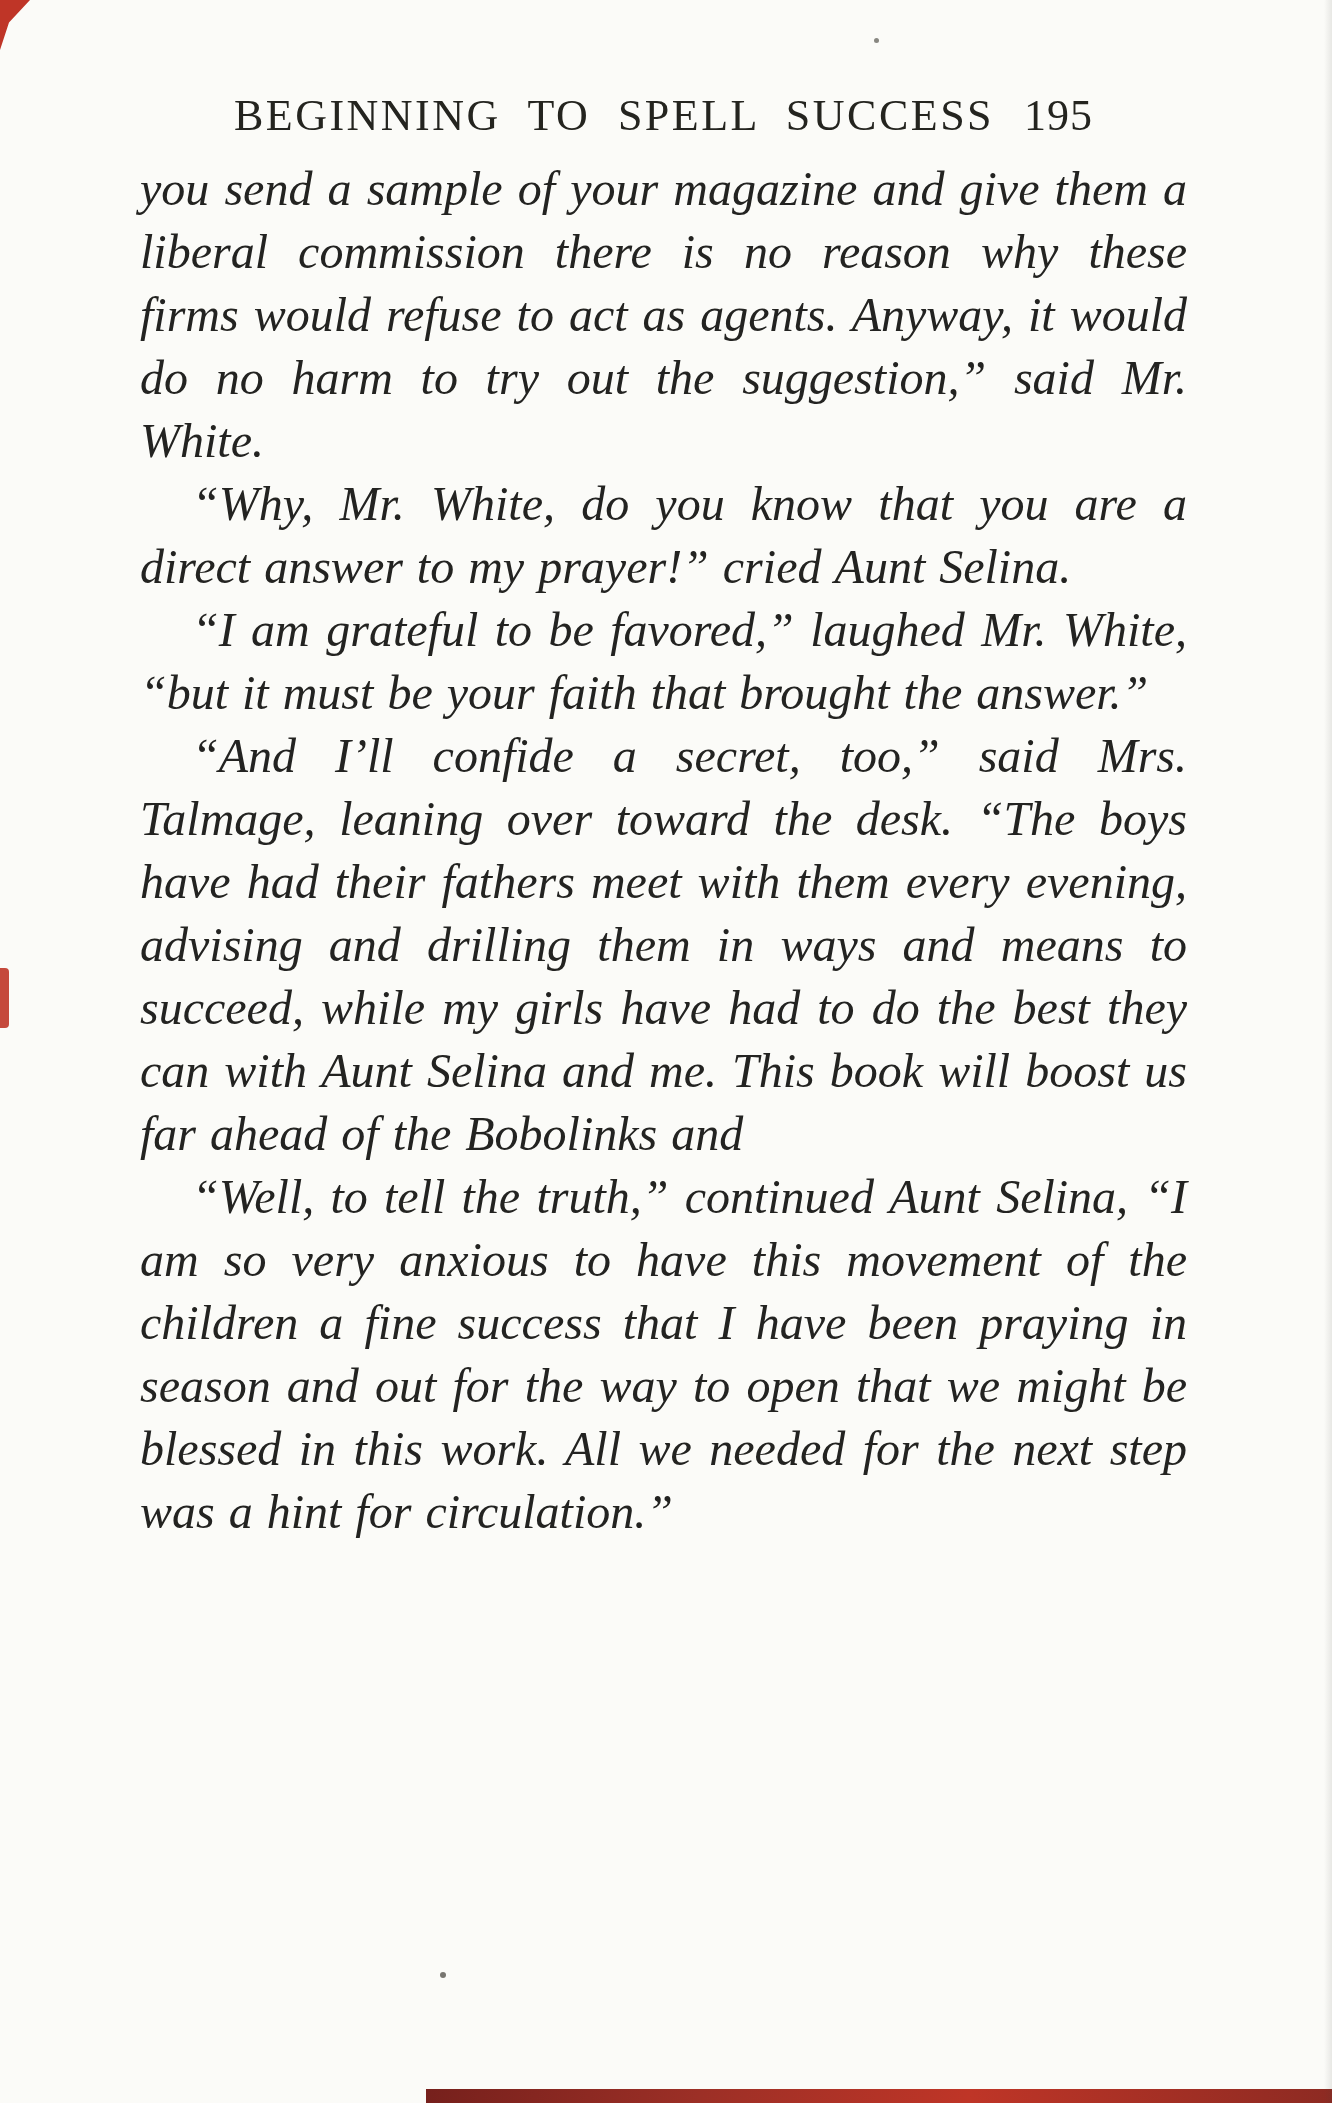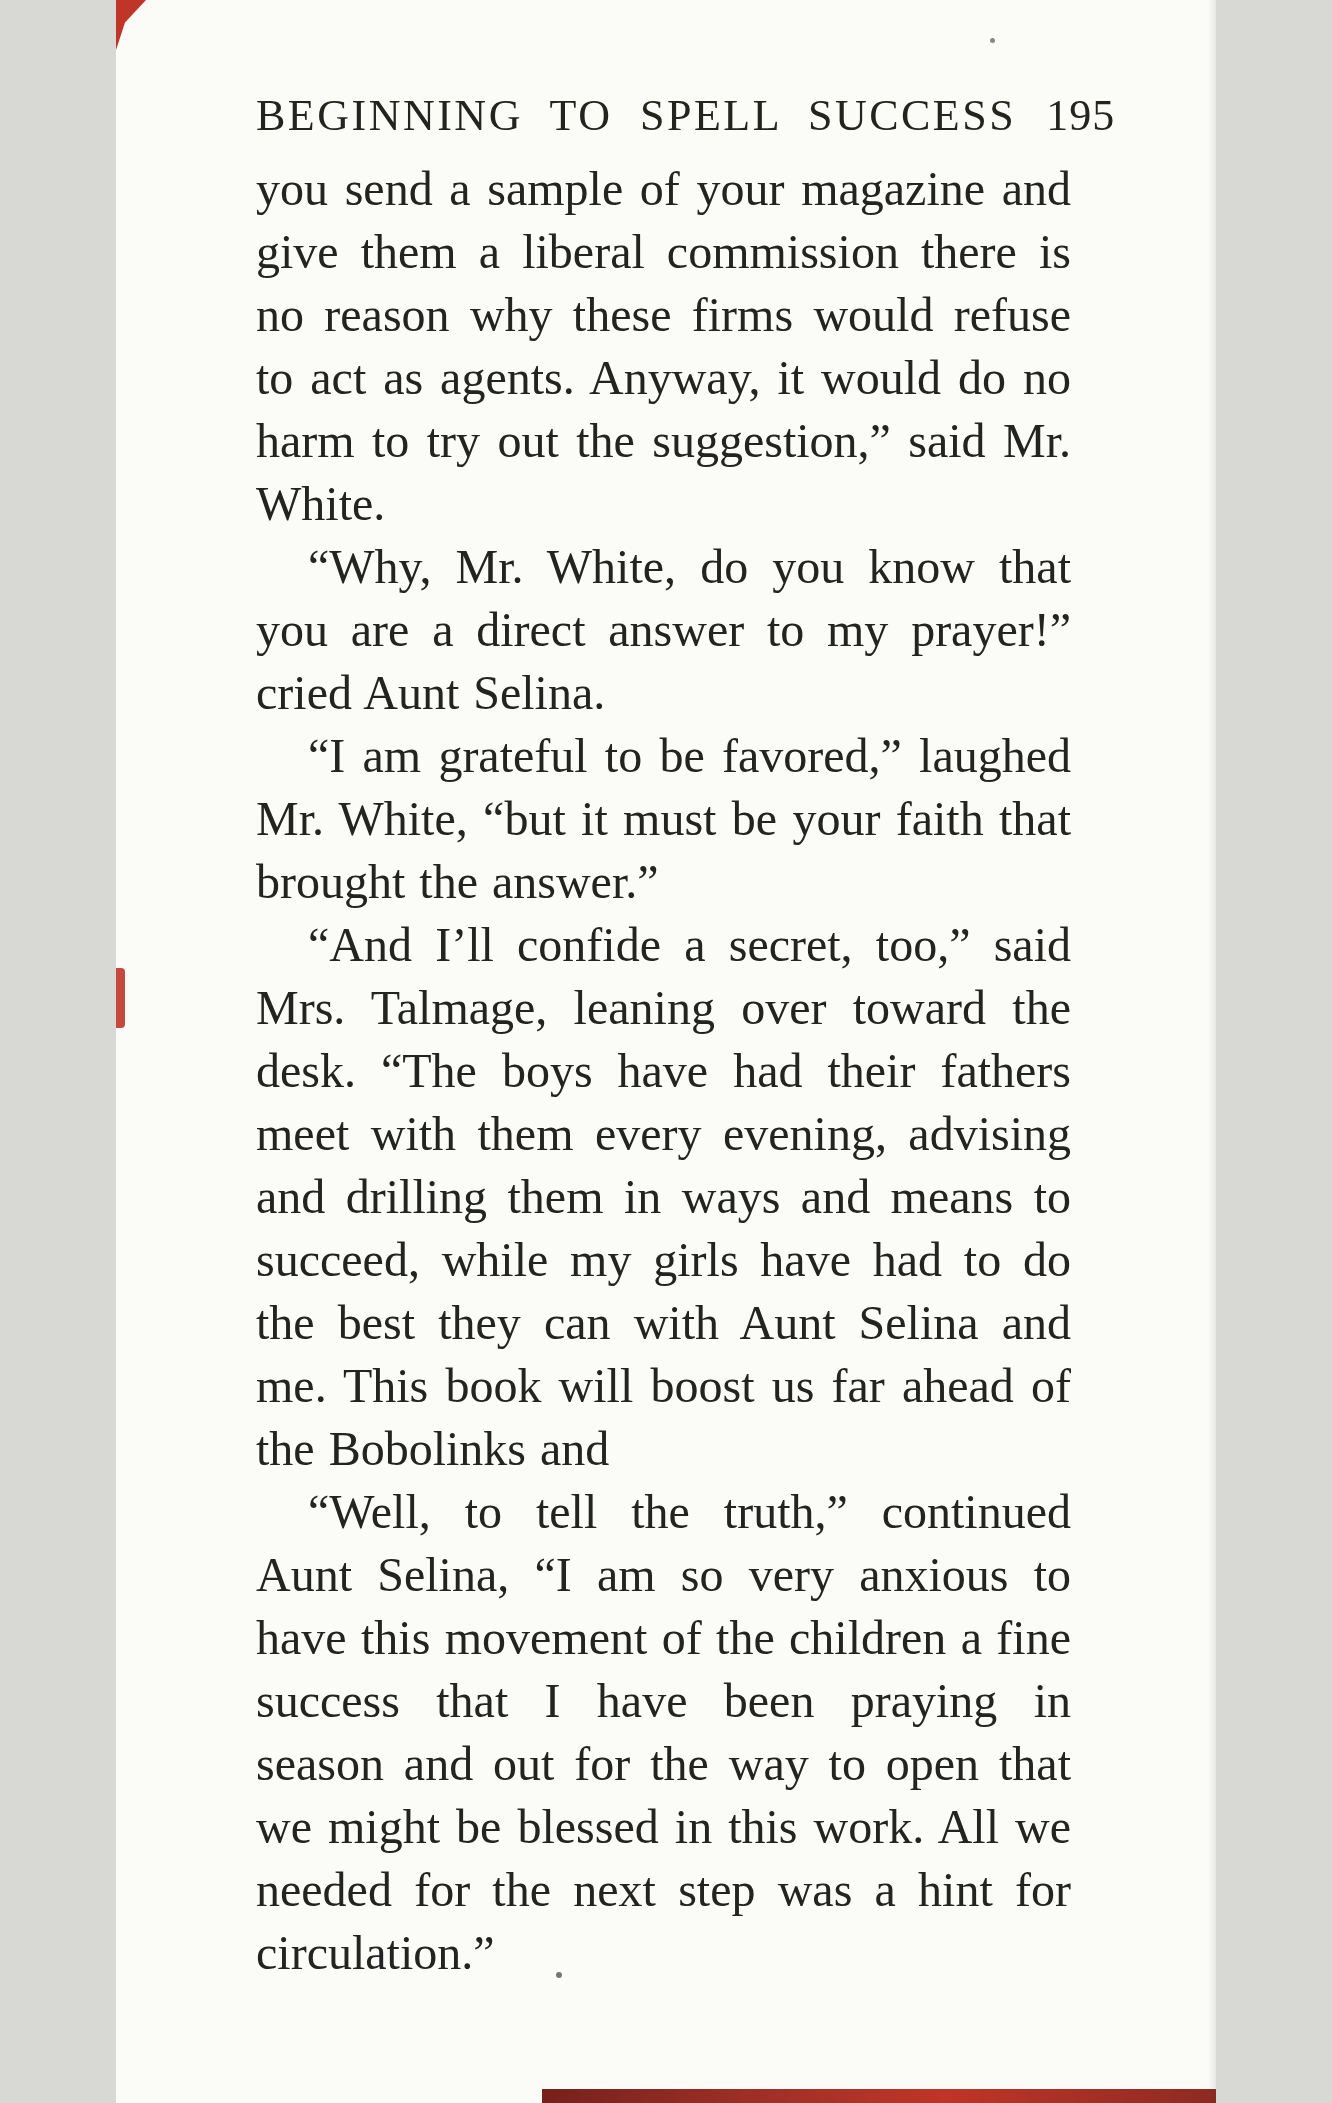--- a/index.html
+++ b/index.html
@@ -9,21 +9,21 @@
       --artifact-red-dark: #76201c;
     }
     * { box-sizing: border-box; }
     html, body { margin: 0; padding: 0; }
     body {
       background: #d8d8d4;
       font-family: "Liberation Serif", "DejaVu Serif", serif;
     }
     .page {
       position: relative;
-      width: 1100px;
+      width: 1332px;
       height: 2103px;
       margin: 0 auto;
       background: var(--paper);
       color: var(--ink);
       padding: 90px 145px 0 140px;
       overflow: hidden;
     }
     
     .right-edge-shade {
       position: absolute;
@@ -45,20 +45,21 @@
       margin-left: 30px;
       letter-spacing: 1px;
       word-spacing: normal;
     }
     .text-block {
       font-size: 48px;
       line-height: 63px;
       text-align: justify;
       word-spacing: 2px;
       color: #232321;
+      font-style: italic;
     }
     .text-block p {
       margin: 0;
       text-indent: 52px;
     }
     .text-block p.no-indent {
       text-indent: 0;
     }
     
     .artifact { position: absolute; pointer-events: none; }

